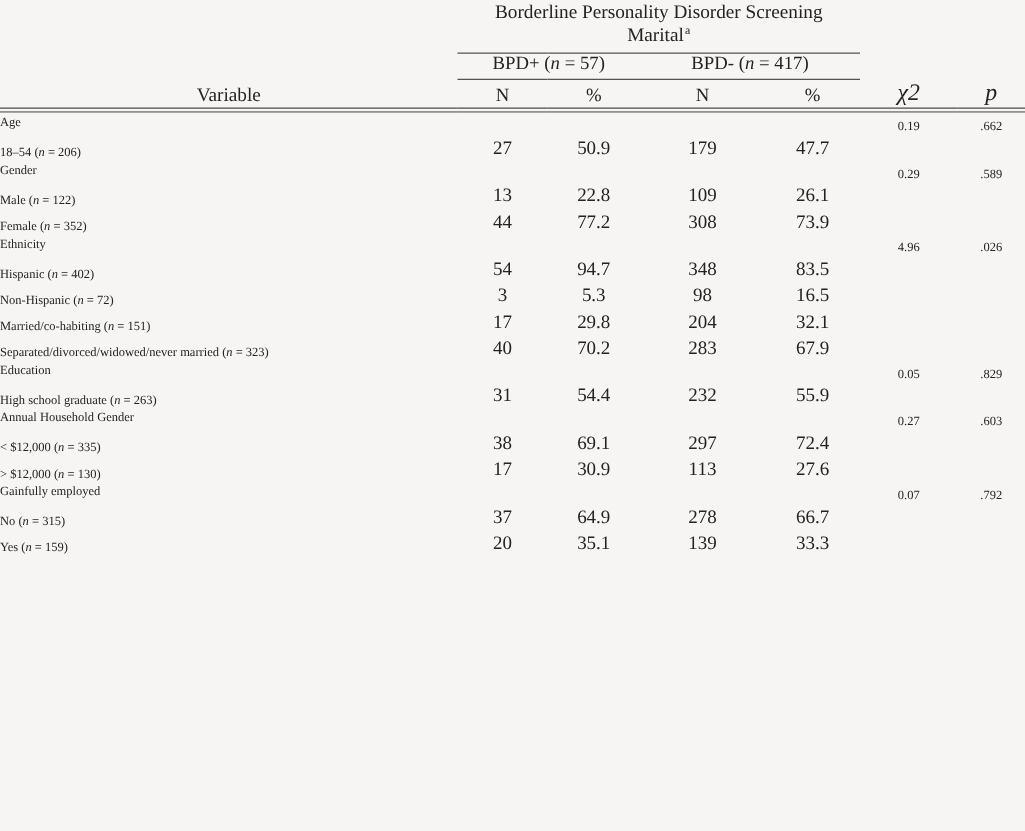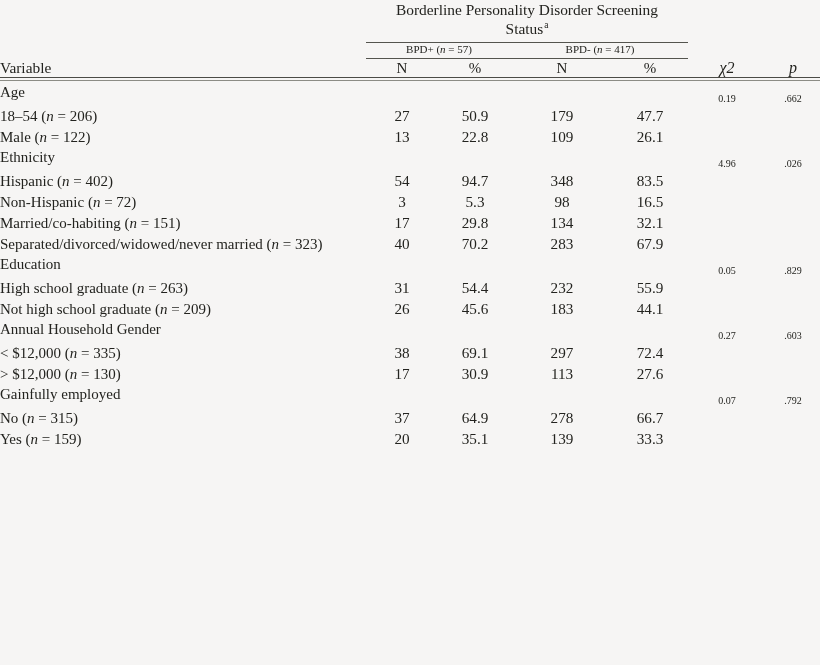--- a/index.html
+++ b/index.html
@@ -64,21 +64,21 @@
   .rule-span {
     border-bottom: 1.1px solid #54544e;
     height: 4px;
     padding: 0;
   }
 
   
   .grp-cell {
     text-align: center;
     font-weight: bold;
-    font-size: 11px;
+    font-size: 15px;
     padding: 9px 6px 3px 6px;
     white-space: nowrap;
   }
   .grp-cell i {
     font-style: italic;
     font-weight: normal;
   }
   .rule-grp {
     height: 3px;
     border-bottom: 1.1px solid #54544e;
@@ -89,27 +89,27 @@
   
   .colhead {
     font-weight: bold;
     font-size: 15px;
     text-align: center;
     padding: 9px 0 5px 0;
   }
   .colhead-var {
     font-weight: bold;
     font-size: 15.4px;
-    text-align: left;
+    text-align: center;
     padding: 9px 0 5px 0;
   }
   .colhead-ital {
     font-style: italic;
     font-weight: bold;
-    font-size: 16px;
+    font-size: 19px;
     text-align: center;
     padding: 9px 0 5px 0;
   }
   .chi-sym { font-style: italic; }
 
   
   tr.header-underline td {
     border-bottom: 1.7px solid #4b4b46;
     height: 0;
     padding: 0;
@@ -118,21 +118,21 @@
     border-bottom: 0.8px solid #8c8c85;
     height: 2px;
     padding: 0;
   }
 
   
   td.var {
     text-align: left;
     padding: 3px 0 3px 0;
     white-space: nowrap;
-    font-size: 15px;
+    font-size: 10px;
   }
   td.num {
     text-align: center;
     font-size: 15.2px;
     padding: 3px 0 3px 0;
   }
   td.stat {
     text-align: center;
     font-size: 10px;
     padding: 3px 0 3px 0;
@@ -155,21 +155,21 @@
         <col class="c-p2">
         <col class="c-chi">
         <col class="c-p">
     </colgroup>
     <thead>
 
       <tr>
         <td></td>
         <td colspan="4" class="spanner-cell">
           <span>Borderline Personality Disorder Screening</span><br>
-          <span>Status</span><span class="sup">a</span>
+          <span>Marital</span><span class="sup">a</span>
         </td>
         <td></td>
         <td></td>
       </tr>
 
       <tr>
         <td></td>
         <td colspan="4" class="rule-span"></td>
         <td></td>
         <td></td>
@@ -223,29 +223,47 @@
         </tr>
         <tr class="data-row">
           <td class="var">18–54 (<i>n</i> = 206)</td>
           <td class="num">27</td>
           <td class="num">50.9</td>
           <td class="num">179</td>
           <td class="num">47.7</td>
           <td class="stat"></td>
           <td class="stat"></td>
         </tr>
+        <tr class="group-row">
+          <td class="var">Gender</td>
+          <td class="num"></td>
+          <td class="num"></td>
+          <td class="num"></td>
+          <td class="num"></td>
+          <td class="stat">0.29</td>
+          <td class="stat">.589</td>
+        </tr>
         <tr class="data-row">
           <td class="var">Male (<i>n</i> = 122)</td>
           <td class="num">13</td>
           <td class="num">22.8</td>
           <td class="num">109</td>
           <td class="num">26.1</td>
           <td class="stat"></td>
           <td class="stat"></td>
         </tr>
+        <tr class="data-row">
+          <td class="var">Female (<i>n</i> = 352)</td>
+          <td class="num">44</td>
+          <td class="num">77.2</td>
+          <td class="num">308</td>
+          <td class="num">73.9</td>
+          <td class="stat"></td>
+          <td class="stat"></td>
+        </tr>
         <tr class="group-row">
           <td class="var">Ethnicity</td>
           <td class="num"></td>
           <td class="num"></td>
           <td class="num"></td>
           <td class="num"></td>
           <td class="stat">4.96</td>
           <td class="stat">.026</td>
         </tr>
         <tr class="data-row">
@@ -263,21 +281,21 @@
           <td class="num">5.3</td>
           <td class="num">98</td>
           <td class="num">16.5</td>
           <td class="stat"></td>
           <td class="stat"></td>
         </tr>
         <tr class="data-row">
           <td class="var">Married/co-habiting (<i>n</i> = 151)</td>
           <td class="num">17</td>
           <td class="num">29.8</td>
-          <td class="num">134</td>
+          <td class="num">204</td>
           <td class="num">32.1</td>
           <td class="stat"></td>
           <td class="stat"></td>
         </tr>
         <tr class="data-row">
           <td class="var">Separated/divorced/widowed/never married (<i>n</i> = 323)</td>
           <td class="num">40</td>
           <td class="num">70.2</td>
           <td class="num">283</td>
           <td class="num">67.9</td>
@@ -295,29 +313,20 @@
         </tr>
         <tr class="data-row">
           <td class="var">High school graduate (<i>n</i> = 263)</td>
           <td class="num">31</td>
           <td class="num">54.4</td>
           <td class="num">232</td>
           <td class="num">55.9</td>
           <td class="stat"></td>
           <td class="stat"></td>
         </tr>
-        <tr class="data-row">
-          <td class="var">Not high school graduate (<i>n</i> = 209)</td>
-          <td class="num">26</td>
-          <td class="num">45.6</td>
-          <td class="num">183</td>
-          <td class="num">44.1</td>
-          <td class="stat"></td>
-          <td class="stat"></td>
-        </tr>
         <tr class="group-row">
           <td class="var">Annual Household Gender</td>
           <td class="num"></td>
           <td class="num"></td>
           <td class="num"></td>
           <td class="num"></td>
           <td class="stat">0.27</td>
           <td class="stat">.603</td>
         </tr>
         <tr class="data-row">

